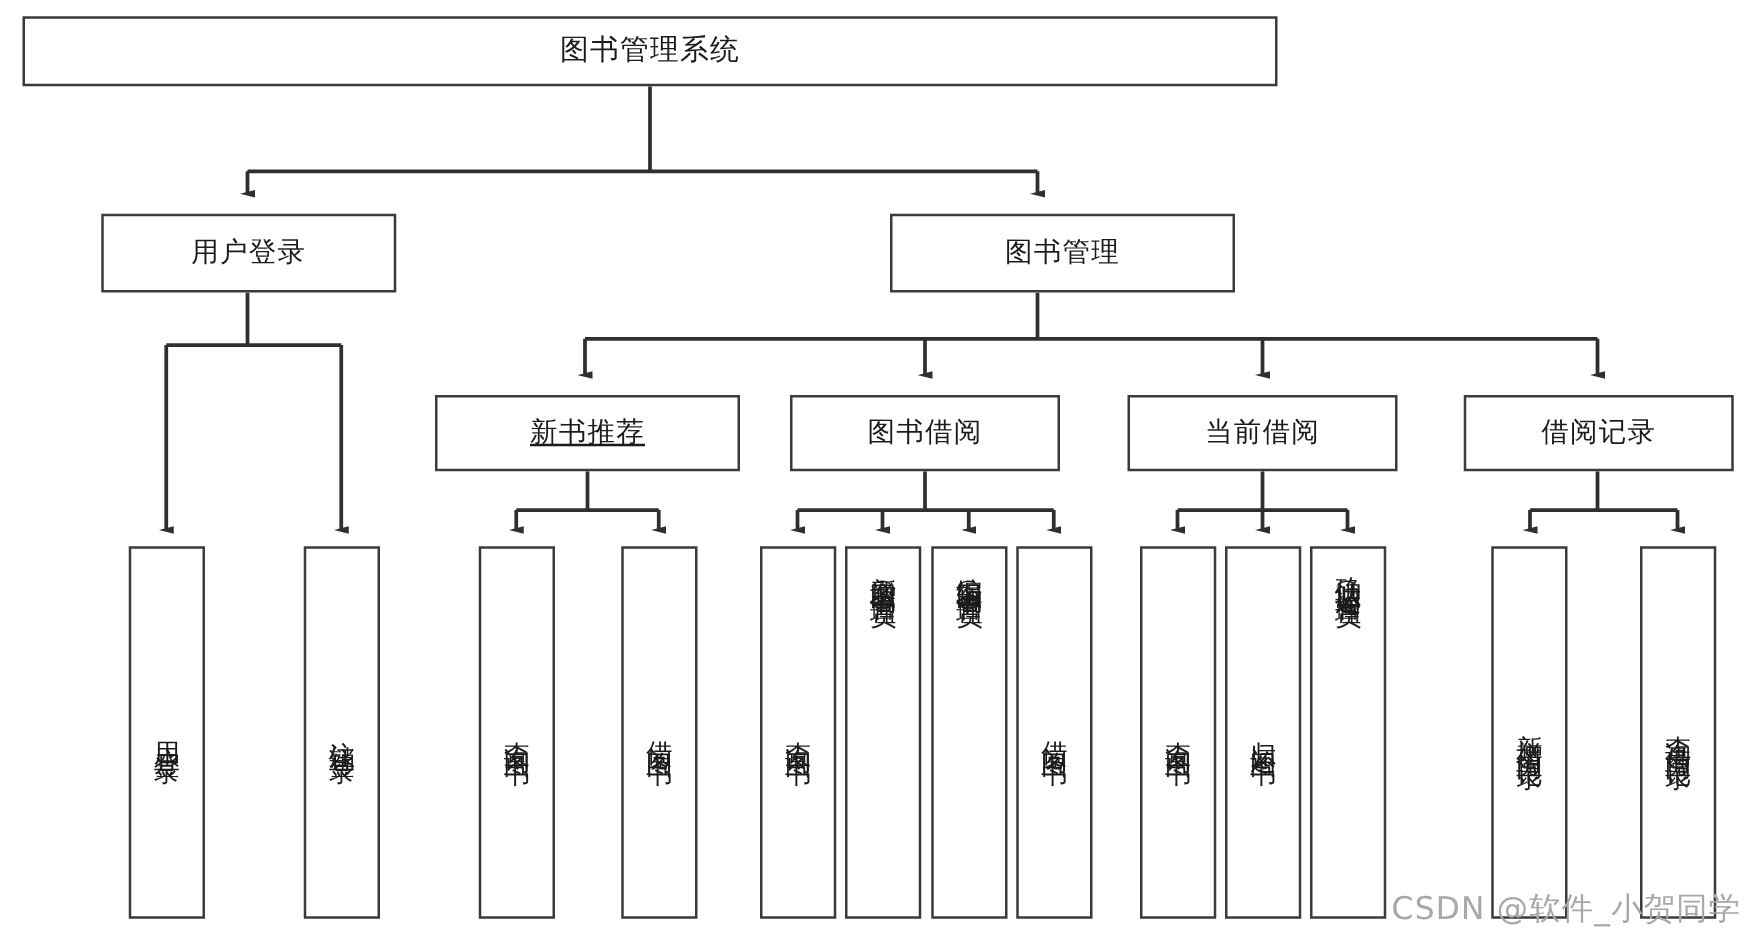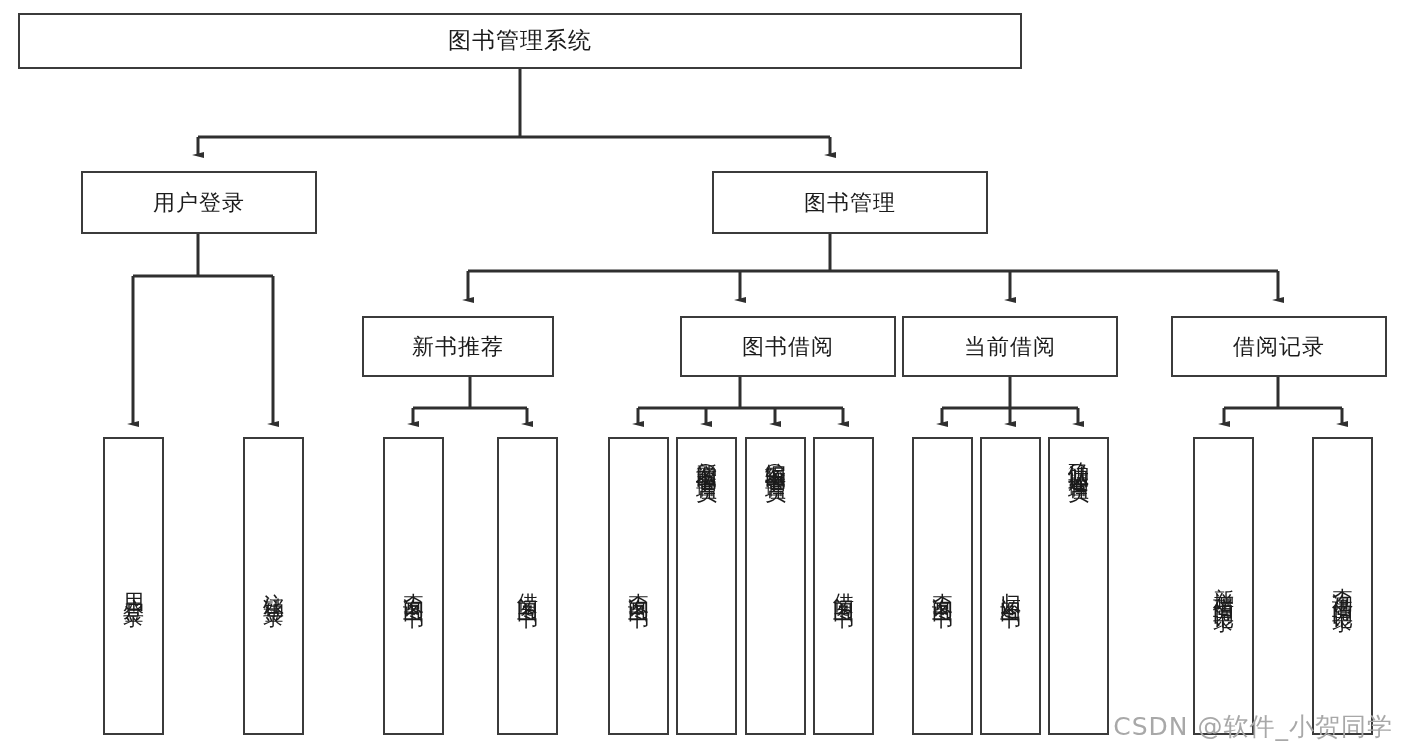--- a/index.html
+++ b/index.html
@@ -124,24 +124,24 @@
     <span class="label">图书管理系统</span>
   </div>
 
   <div class="node h" style="left:81px;top:171px;width:236px;height:63px;">
     <span class="label">用户登录</span>
   </div>
   <div class="node h" style="left:712px;top:171px;width:276px;height:63px;">
     <span class="label">图书管理</span>
   </div>
 
-  <div class="node h" style="left:362px;top:316px;width:192px;height:61px;">
+  <div class="node h" style="left:348px;top:316px;width:244px;height:61px;text-decoration:underline;">
     <span class="label">新书推荐</span>
   </div>
-  <div class="node h" style="left:632px;top:316px;width:216px;height:61px;margin-left:48px;">
+  <div class="node h" style="left:632px;top:316px;width:216px;height:61px;">
     <span class="label">图书借阅</span>
   </div>
   <div class="node h" style="left:902px;top:316px;width:216px;height:61px;">
     <span class="label">当前借阅</span>
   </div>
   <div class="node h" style="left:1171px;top:316px;width:216px;height:61px;">
     <span class="label">借阅记录</span>
   </div>
 
   <div class="node v mid" style="left:103px;top:437px;width:61px;height:298px;">

